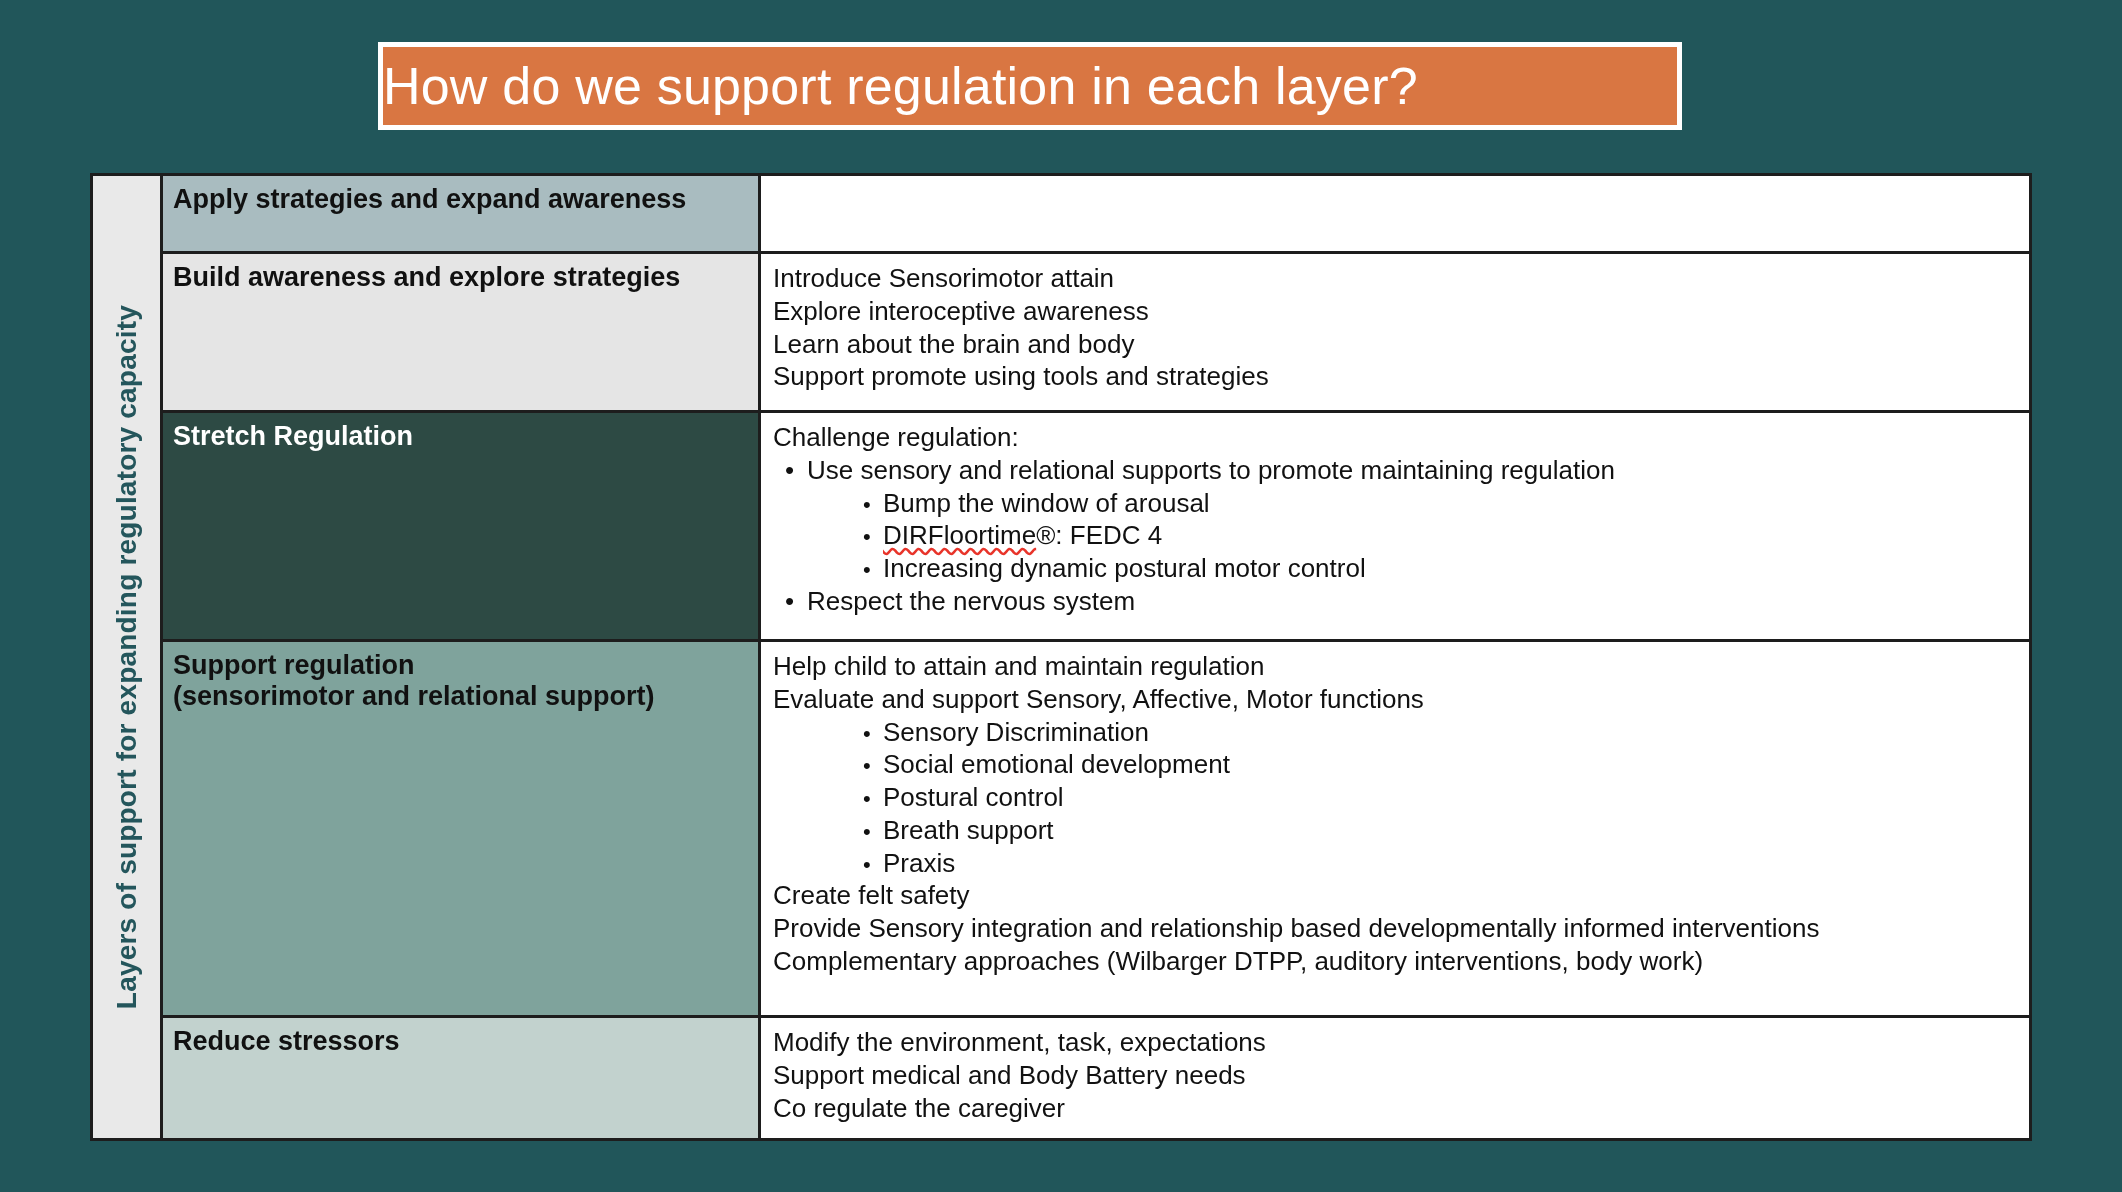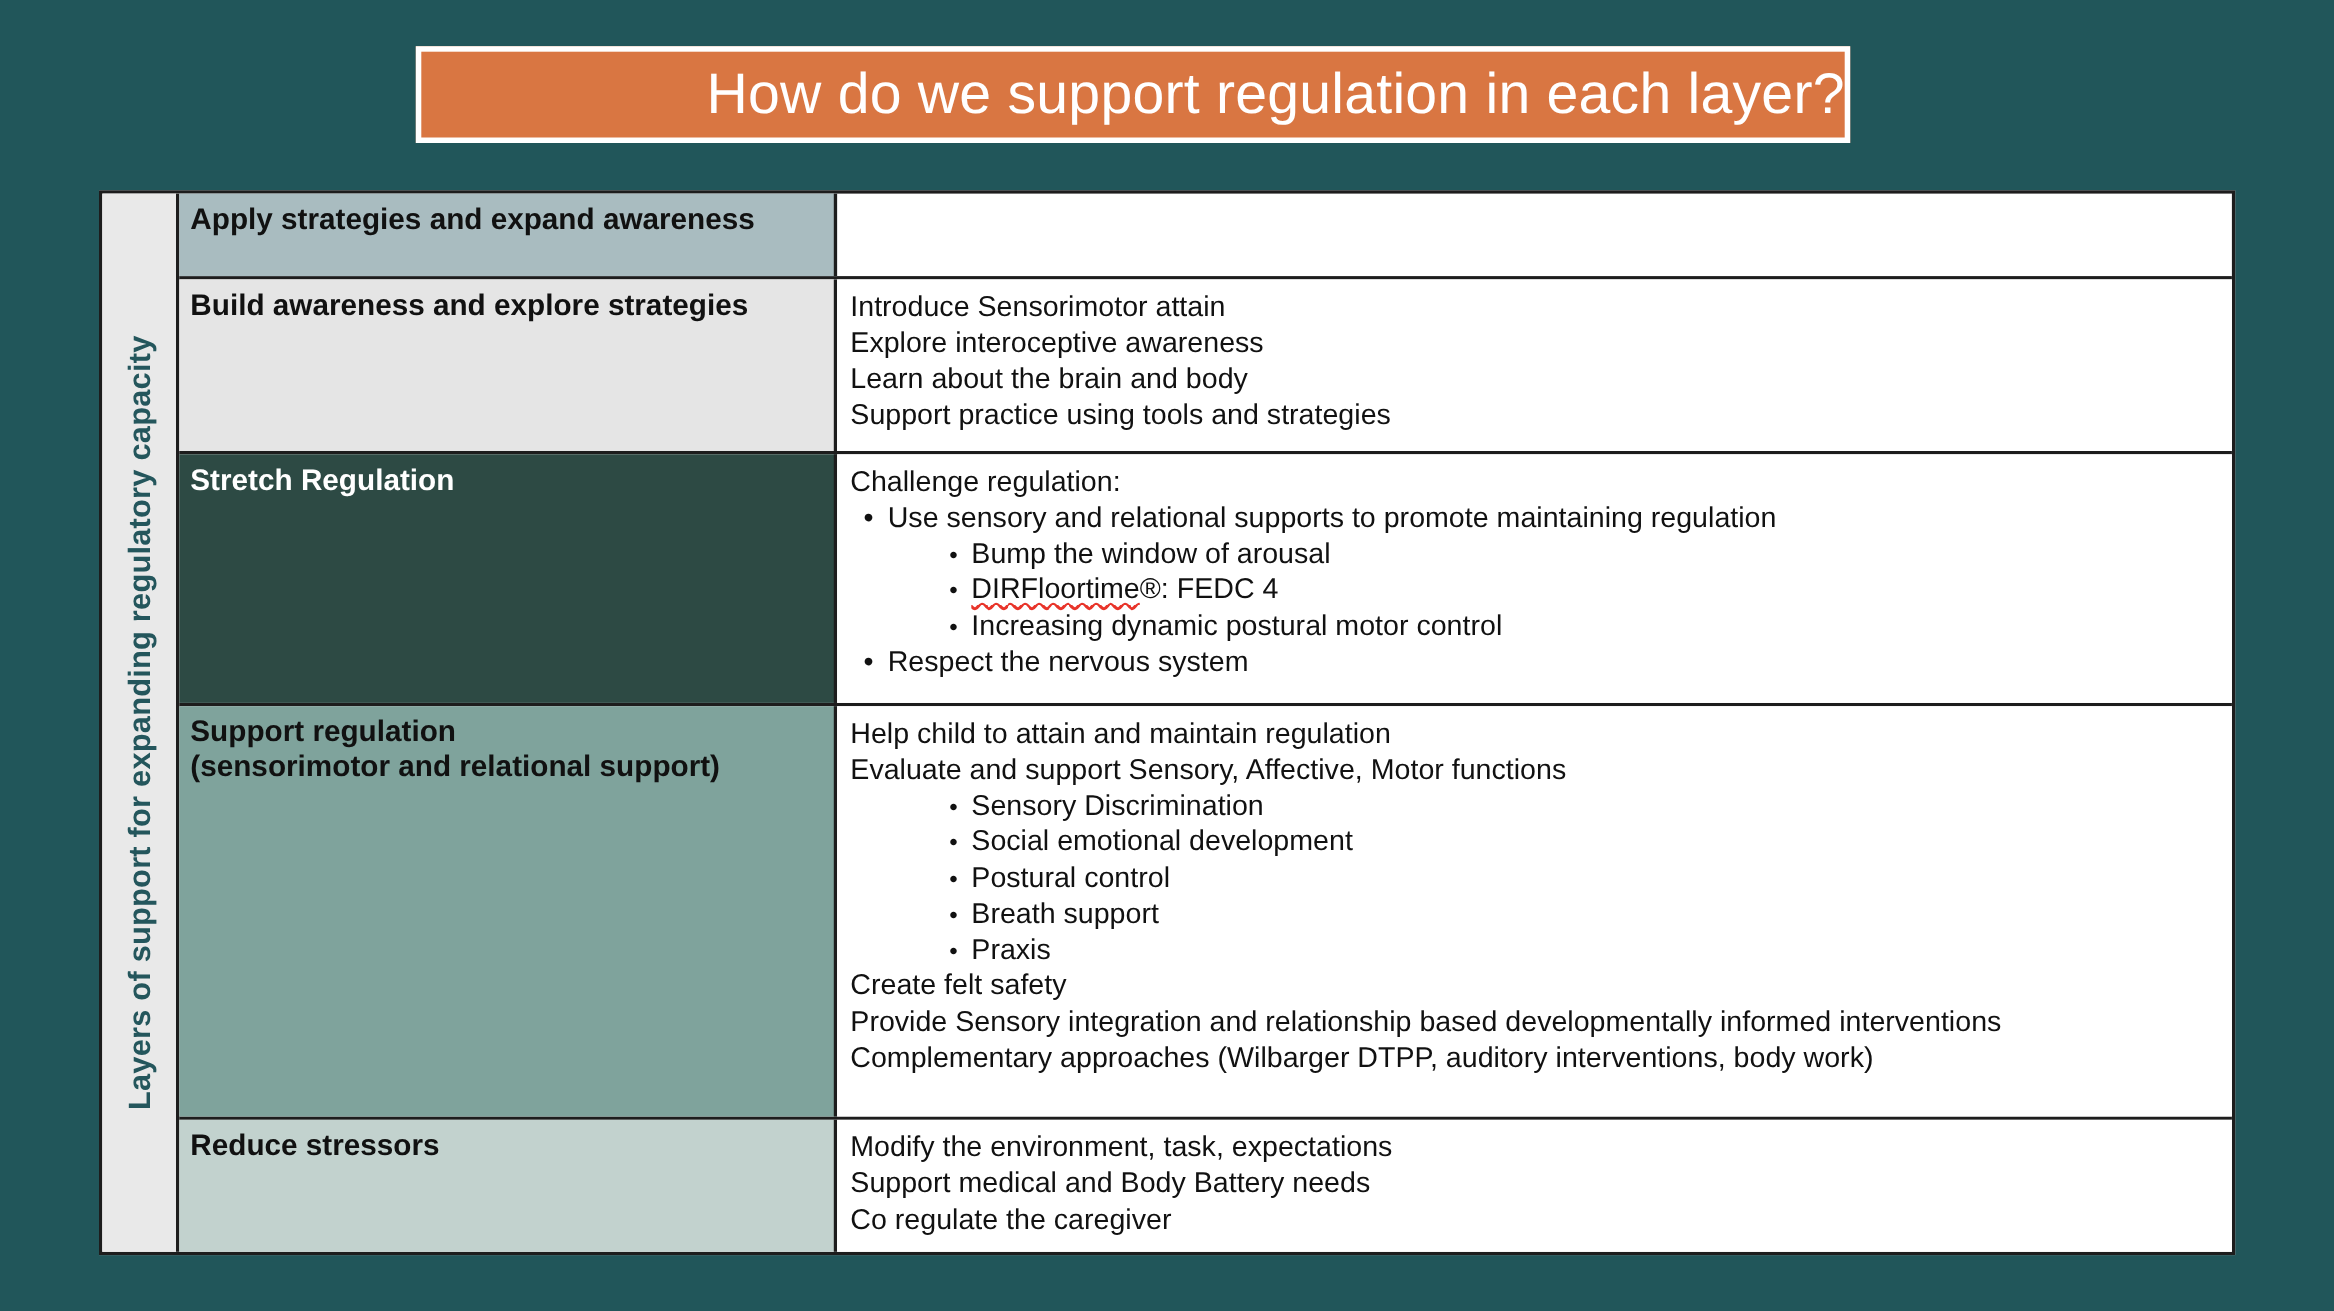--- a/index.html
+++ b/index.html
@@ -20,21 +20,21 @@
   #title-banner {
     position: absolute;
     left: 378px;
     top: 42px;
     width: 1304px;
     height: 88px;
     background: #d97642;
     border: 5px solid #ffffff;
     display: flex;
     align-items: center;
-    justify-content: flex-end;
+    justify-content: flex-start;
   }
   #title-banner .title-text {
     color: #ffffff;
     font-size: 52px;
     font-weight: 400;
     letter-spacing: 0.2px;
     line-height: 1;
     white-space: nowrap;
   }
 
@@ -156,21 +156,21 @@
     </div>
 
     <div class="layer-row" id="row-1">
       <div class="layer-label" style="background: #e5e5e5;">
           <div class="label-line" style="color: rgb(17, 17, 17);">Build awareness and explore strategies</div>
         </div>
       <div class="layer-content">
           <div class="content-line"><span>Introduce Sensorimotor attain</span></div>
           <div class="content-line"><span>Explore interoceptive awareness</span></div>
           <div class="content-line"><span>Learn about the brain and body</span></div>
-          <div class="content-line"><span>Support practice using tools and strategies</span></div>
+          <div class="content-line"><span>Support promote using tools and strategies</span></div>
         </div>
     </div>
 
     <div class="layer-row" id="row-2">
       <div class="layer-label dark" style="background: rgb(45, 74, 68);">
           <div class="label-line" style="color: rgb(255, 255, 255);">Stretch Regulation</div>
         </div>
       <div class="layer-content">
           <div class="content-line"><span>Challenge regulation:</span></div>
           <div class="content-line lvl1"><span class="bullet">•</span><span>Use sensory and relational supports to promote maintaining regulation</span></div>

